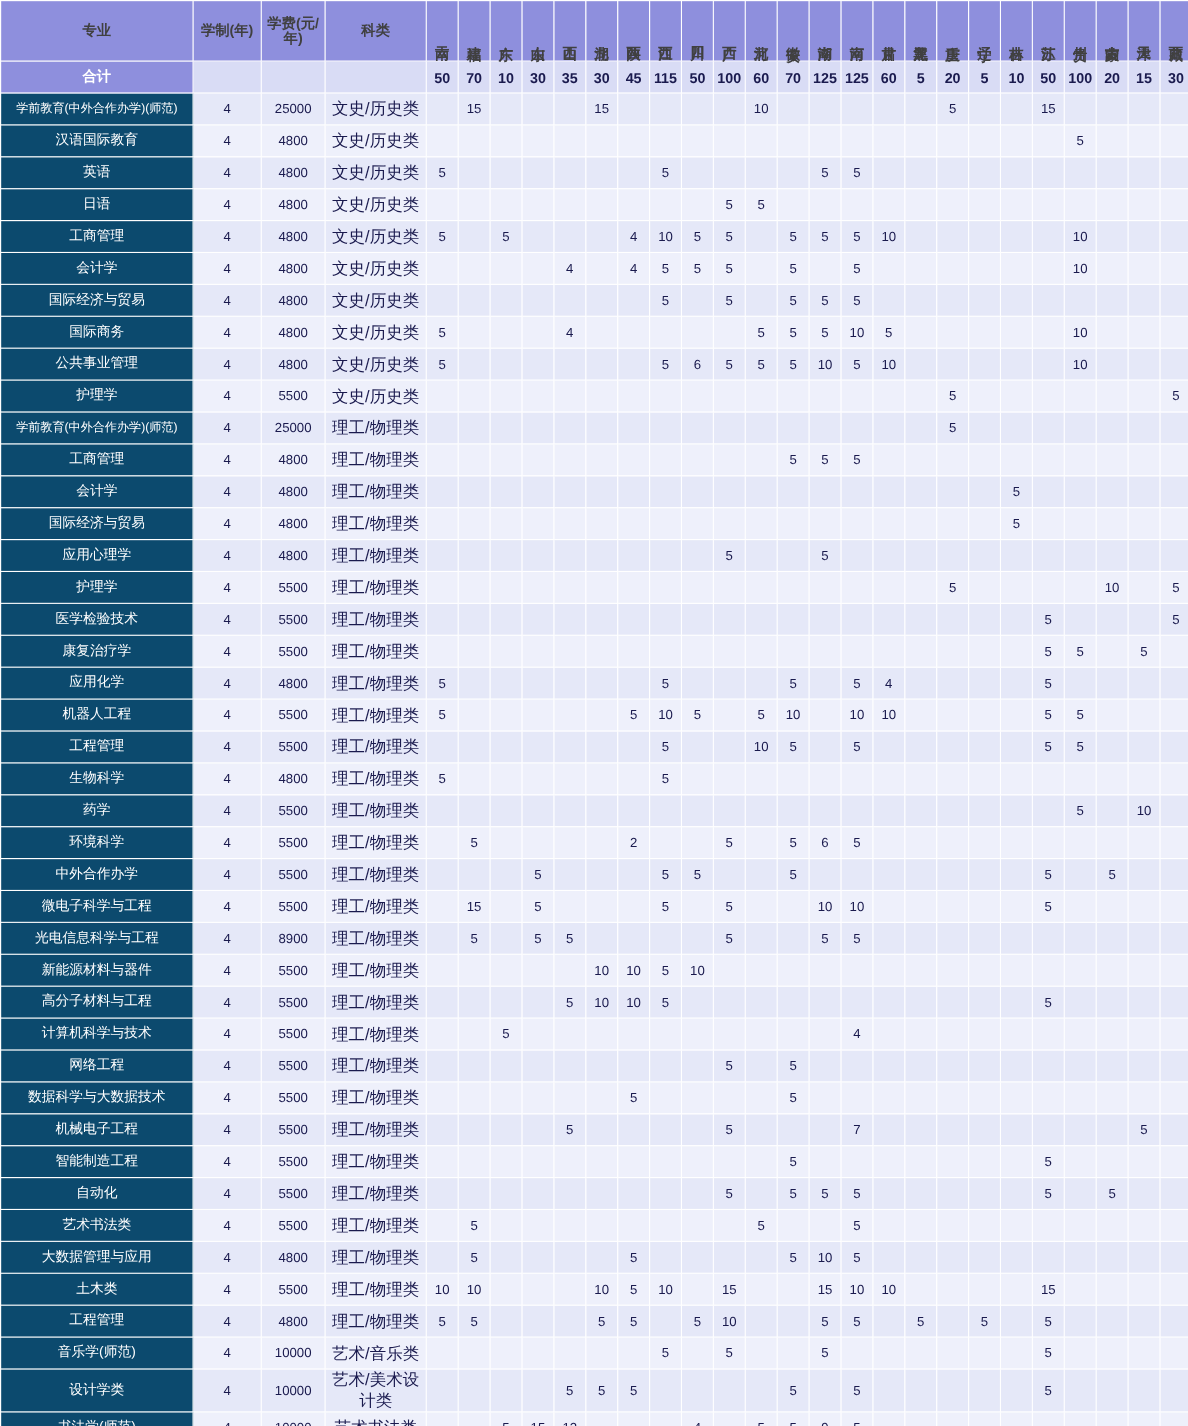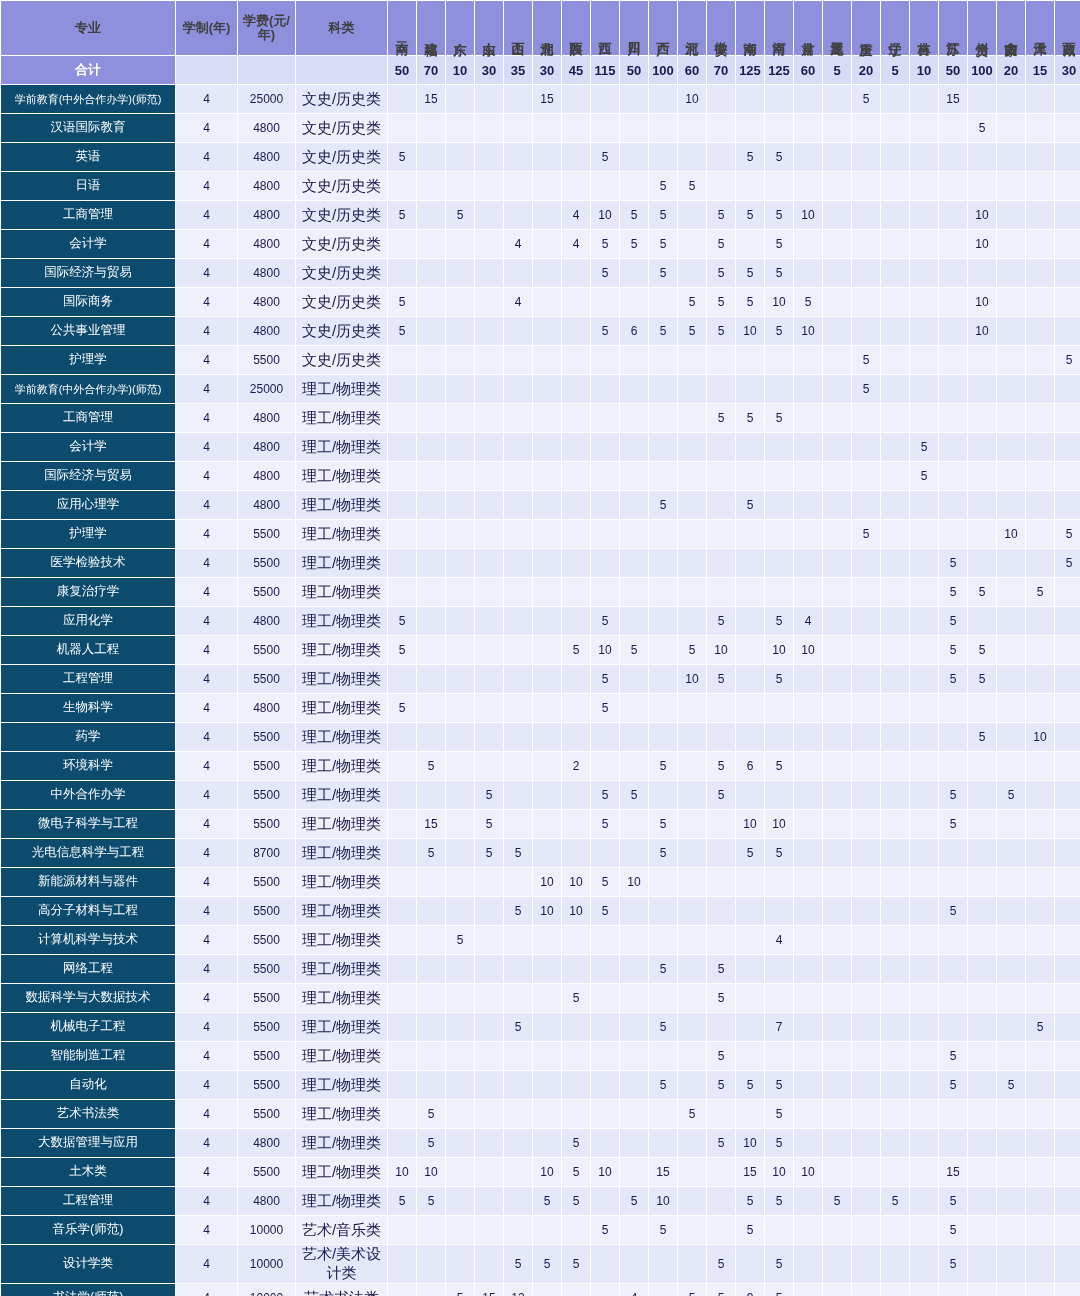--- a/index.html
+++ b/index.html
@@ -893,21 +893,21 @@
           <td class="val"></td>
           <td class="val">5</td>
           <td class="val"></td>
           <td class="val"></td>
           <td class="val"></td>
           <td class="val"></td>
         </tr>
         <tr>
           <td class="name">光电信息科学与工程</td>
           <td class="num">4</td>
-          <td class="fee">8700</td>
+          <td class="fee">8900</td>
           <td class="cat">理工/物理类</td>
           <td class="val"></td>
           <td class="val">5</td>
           <td class="val"></td>
           <td class="val">5</td>
           <td class="val">5</td>
           <td class="val"></td>
           <td class="val"></td>
           <td class="val"></td>
           <td class="val"></td>

